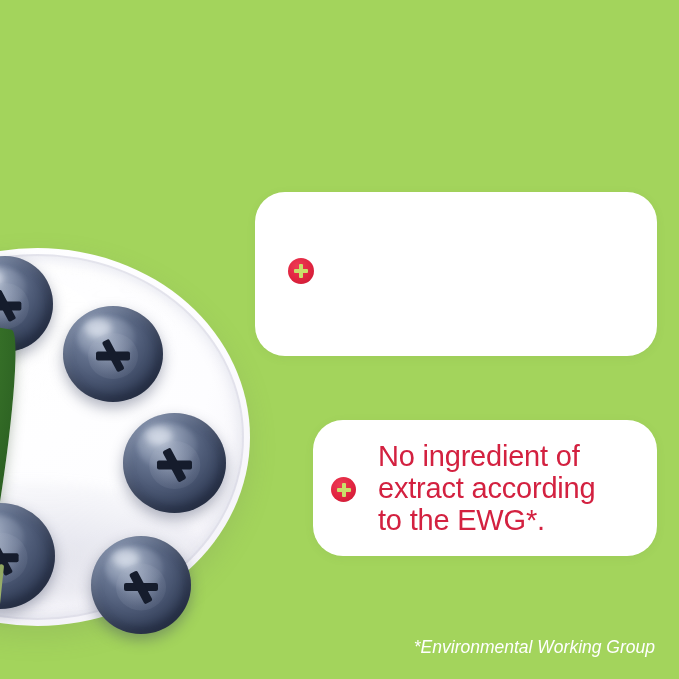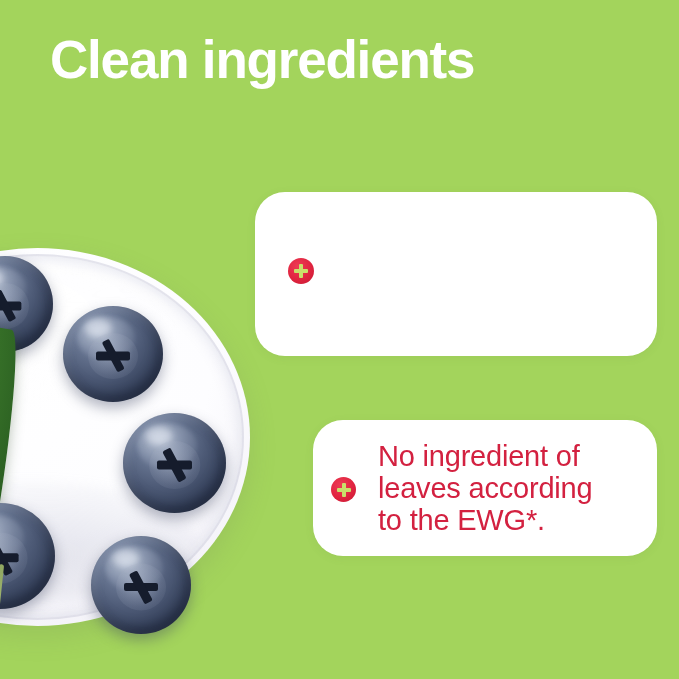--- a/index.html
+++ b/index.html
@@ -245,21 +245,20 @@
     letter-spacing: 0px;
     white-space: nowrap;
     text-align: right;
   }
 </style>
 </head>
 <body>
 
 <div id="stage">
 
-  <div class="page-title">Clean ingredients</div>
 
   <div class="photo">
     <div class="dish">
       <div class="dish-rim"></div>
       <div class="dish-gloss"></div>
       <div class="dish-shadow-inner"></div>
 
       <div class="berry berry-1">
         <div class="bloom"></div>
         <div class="hl"></div>
@@ -307,17 +306,18 @@
     <div class="plus-h"></div>
     <div class="plus-v"></div>
   </div>
 
   <div class="card card-2"></div>
   <div class="bullet-icon icon-2">
     <div class="plus-h"></div>
     <div class="plus-v"></div>
   </div>
   <div class="card-text text-2">No ingredient of
-leaves according
+extract according
 to the EWG*.</div>
 
+  <div class="footnote">*Environmental Working Group</div>
 
 </div>
 
 </body></html>

